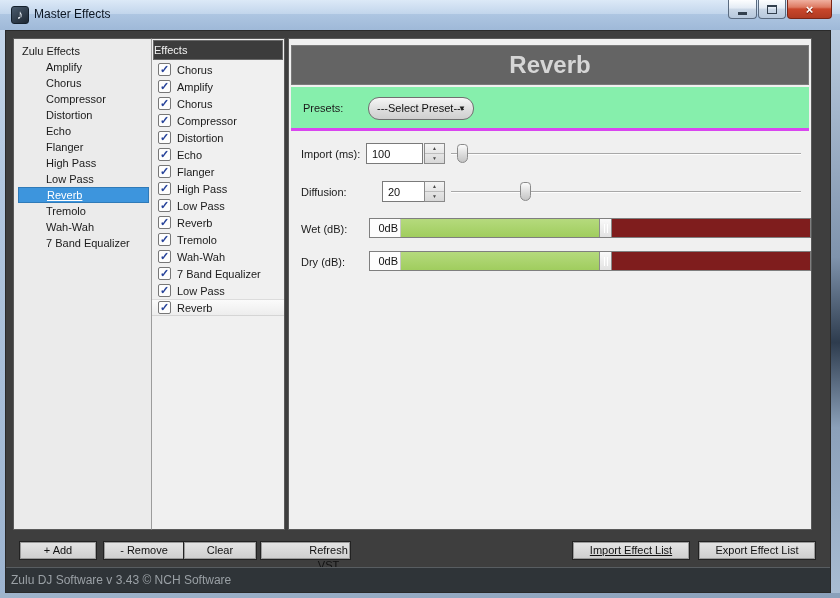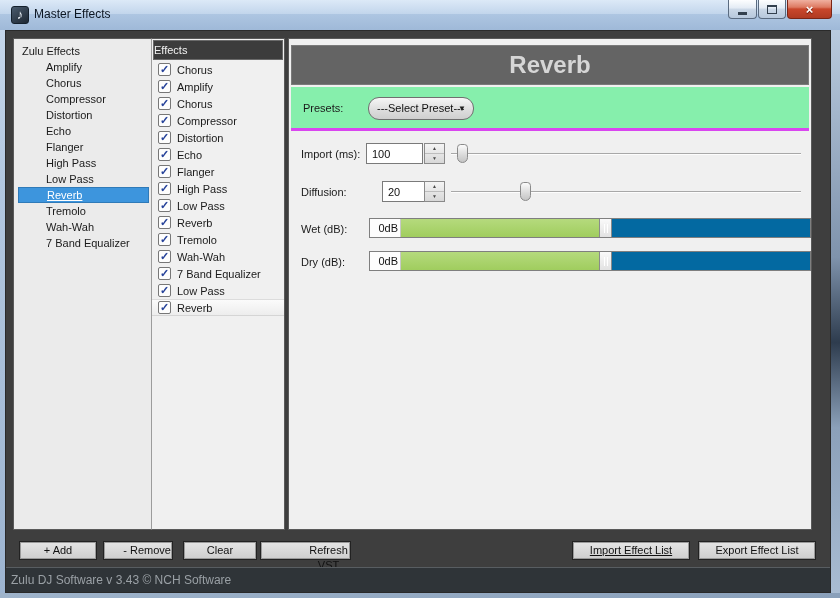--- a/index.html
+++ b/index.html
@@ -58,21 +58,21 @@
   .combo .arrow{position:absolute;right:7px;top:0;font-size:8px;line-height:21px;color:#222;}
   .numbox{position:absolute;width:57px;height:21px;background:#fff;border:1px solid #7a7a7a;
     font-size:11px;line-height:19px;padding-left:5px;color:#111;}
   .spinner{position:absolute;width:21px;height:21px;border:1px solid #8a8a8a;display:flex;flex-direction:column;
     background:linear-gradient(180deg,#f4f4f4,#d8d8d8);}
   .spinner span{flex:1;font-size:5px;line-height:9px;text-align:center;color:#4a4a4a;border-bottom:1px solid #bdbdbd;}
   .spinner span:last-child{border-bottom:none;}
   .slider-track{position:absolute;width:350px;height:2px;background:#a8a8a8;border-bottom:1px solid #fdfdfd;}
   .slider-thumb{position:absolute;width:11px;height:19px;top:-9px;
     background:linear-gradient(180deg,#fbfbfb,#d9d9d9 60%,#c5c5c5);border:1px solid #8a8a8a;border-radius:4px 4px 6px 6px;}
-  .fader{position:absolute;width:442px;height:20px;border:1px solid #7f7f7f;background:#0369a1;padding-left:31px;}
+  .fader{position:absolute;width:442px;height:20px;border:1px solid #7f7f7f;background:#7f1d1d;padding-left:31px;}
   .fader .valuebox{position:absolute;left:0;top:0;height:18px;width:31px;background:#fdfdfd;
     font-size:11px;line-height:18px;text-align:right;padding-right:2px;color:#111;border-right:1px solid #c8c8c8;}
   .fader .fill{position:absolute;top:0;height:18px;background:linear-gradient(180deg,#b5da7d,#a0cd5e);}
   .fader .fthumb{position:absolute;top:0;width:13px;height:18px;background:linear-gradient(180deg,#fafafa,#e2e2e2);
     border-left:1px solid #8a8a8a;border-right:1px solid #8a8a8a;display:flex;align-items:center;justify-content:center;gap:2px;}
   .fader .grip{width:1px;height:9px;background:#9a9a9a;border-right:1px solid #fff;}
   
   .footer-btn{position:absolute;height:17px;border:1px solid #9a9a9a;outline:1px solid #222;
     background:linear-gradient(180deg,#e4e4e4,#cfcfcf);font-size:11px;line-height:15px;text-align:center;color:#111;}
   .statusbar{position:absolute;left:6px;top:567px;width:824px;height:25px;background:#2f3438;border-top:1px solid #585d61;}
@@ -231,21 +231,21 @@
       <div class="valuebox">0dB</div>
       <div class="fthumb" id="dry-thumb" style="left: 229px;">
           <span class="grip"></span>
           <span class="grip"></span>
         </div>
     </div>
   </div>
 
   <div id="footer-buttons">
       <div class="footer-btn" style="left: 20px; width: 76px; top: 542px;">+ Add</div>
-      <div class="footer-btn" style="left: 104px; width: 68px; top: 542px; text-align: right;">- Remove</div>
+      <div class="footer-btn" style="left: 104px; width: 80px; top: 542px;">- Remove</div>
       <div class="footer-btn" style="left: 184px; width: 72px; top: 542px;">Clear</div>
       <div class="footer-btn" style="left: 261px; width: 89px; top: 542px; padding-left: 46px;">Refresh VST</div>
       <div class="footer-btn" style="left: 573px; width: 116px; top: 542px; text-decoration: underline;">Import Effect List</div>
       <div class="footer-btn" style="left: 699px; width: 116px; top: 542px;">Export Effect List</div>
     </div>
 
   <div class="statusbar">
     <div class="status-text">Zulu DJ Software v 3.43 © NCH Software</div>
   </div>
 

